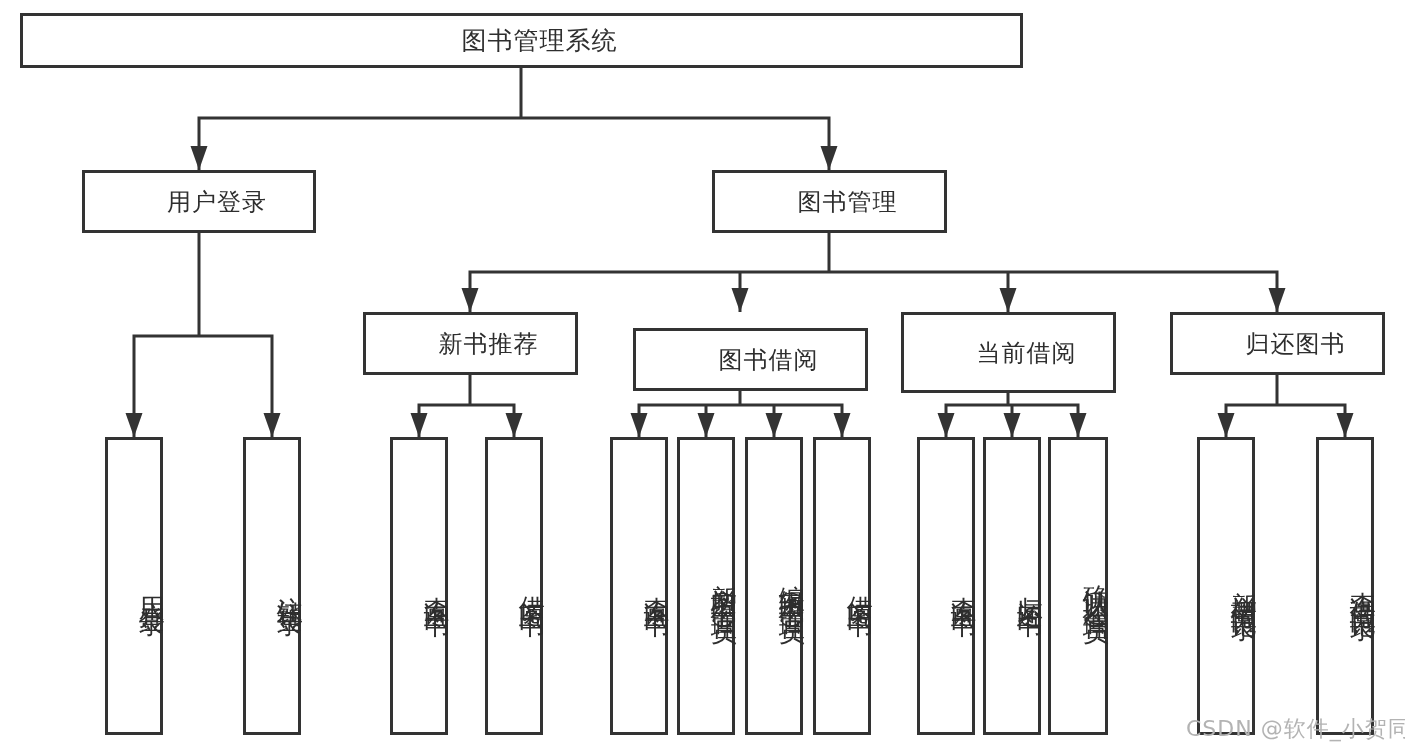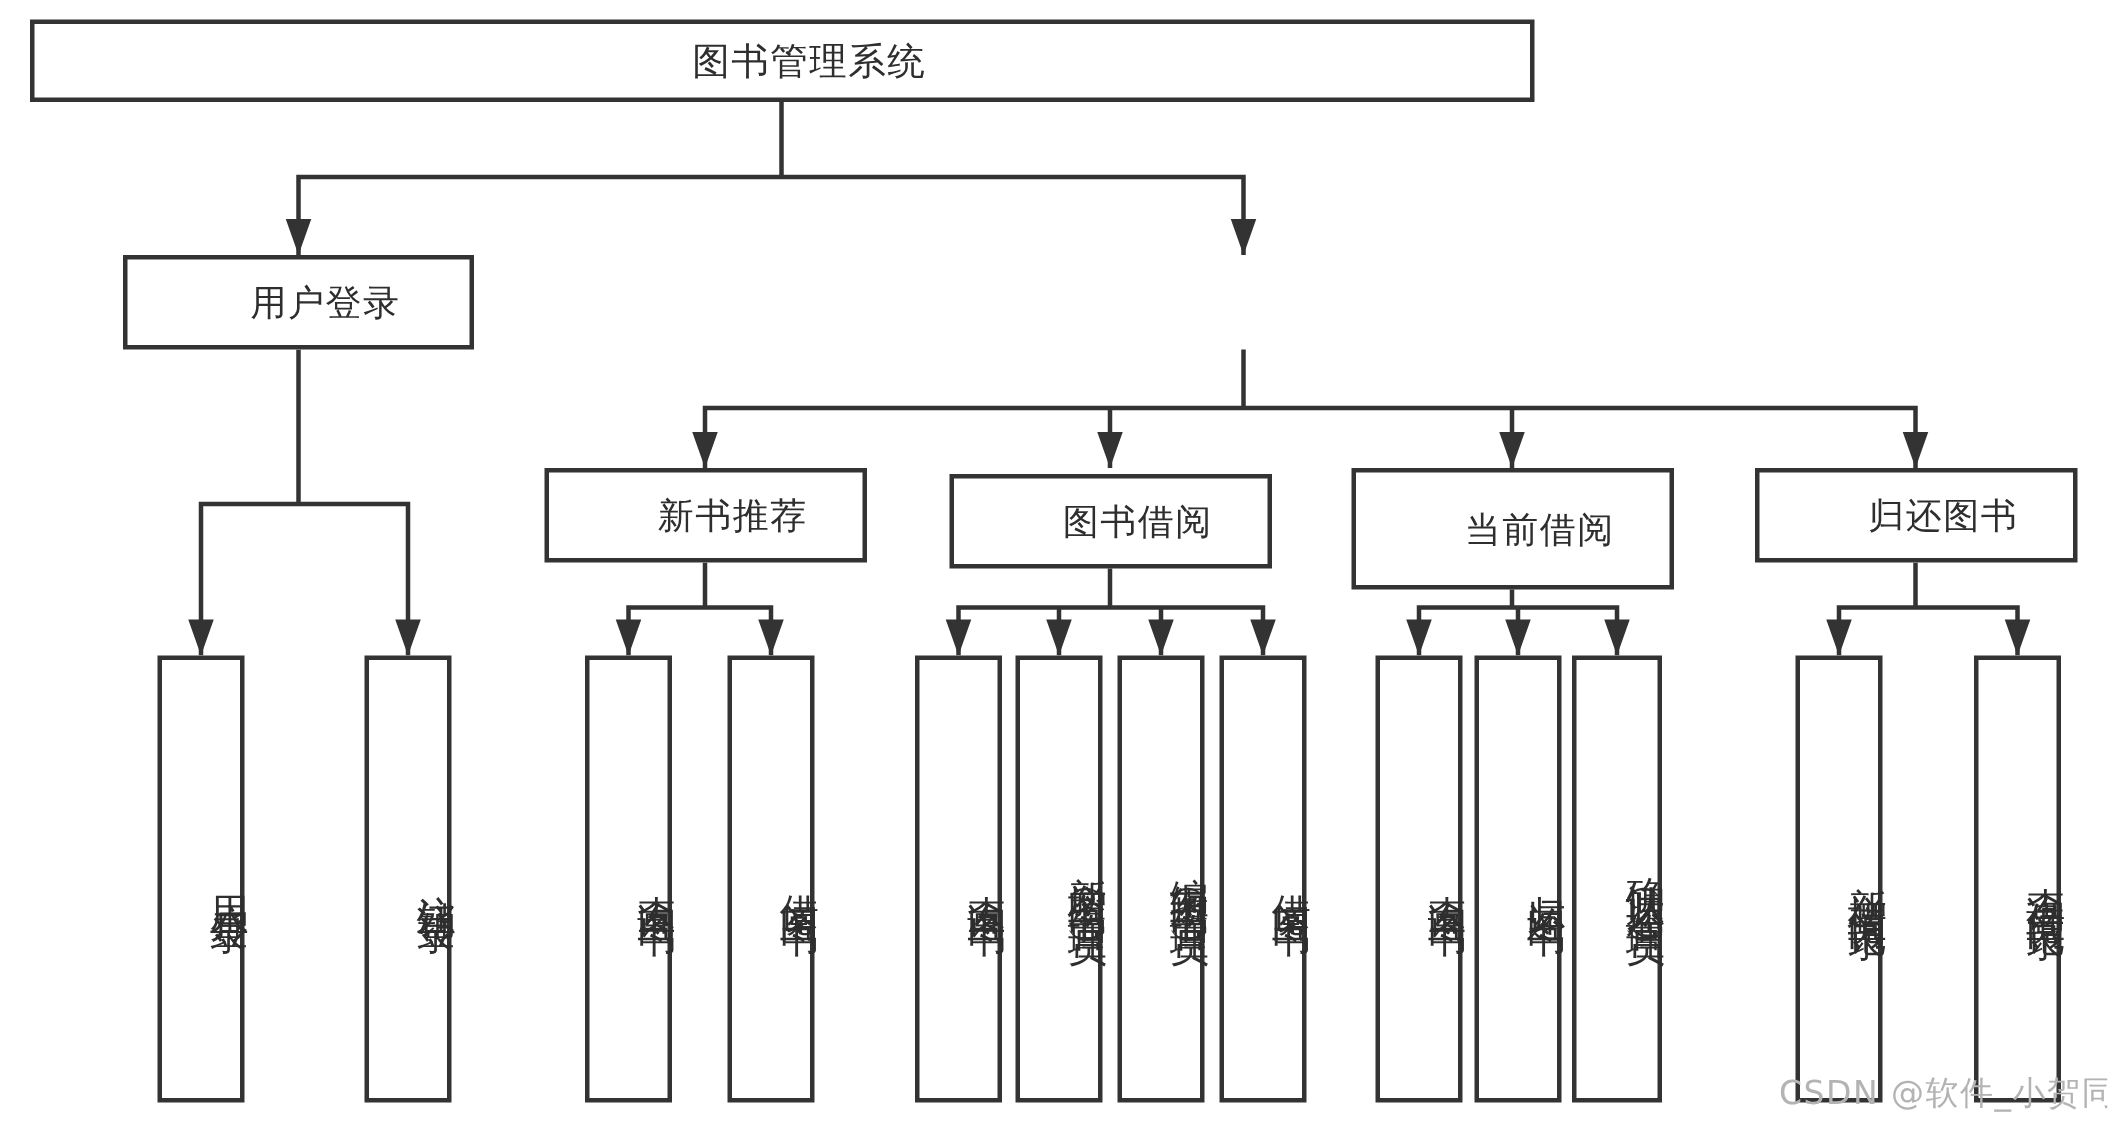--- a/index.html
+++ b/index.html
@@ -33,21 +33,21 @@
     line-height: 1.1;
   }
   
   #b-root   { left: 20px;  top: 13px;  width: 1003px; height: 55px; }
   #b-root .hlabel { font-size: 25px; }
   
   #b-l1-0   { left: 82px;  top: 170px; width: 234px; height: 63px; }
   #b-l1-1   { left: 712px; top: 170px; width: 235px; height: 63px; }
   
   #b-l2-0   { left: 363px;  top: 312px; width: 215px; height: 63px; }
-  #b-l2-1   { left: 633px;  top: 316px; width: 215px; height: 63px; }
+  #b-l2-1   { left: 633px;  top: 328px; width: 235px; height: 63px; }
   #b-l2-2   { left: 901px;  top: 312px; width: 215px; height: 81px; }
   #b-l2-3   { left: 1170px; top: 312px; width: 215px; height: 63px; }
   
   .vbox { top: 437px; width: 58px; height: 298px; }
   #b-t-0  { left: 105px;  }
   #b-t-1  { left: 243px;  }
   #b-t-2  { left: 390px;  }
   #b-t-3  { left: 485px;  }
   #b-t-4  { left: 610px;  }
   #b-t-5  { left: 677px;  }
@@ -110,20 +110,23 @@
     <polygon points="1336.5,413 1353.5,413 1345,437" fill="#333333"></polygon>
   </svg>
 
   <div class="box" id="b-root">
     <span class="hlabel">图书管理系统</span>
   </div>
 
   <div class="box" id="b-l1-0">
     <span class="hlabel">用户登录</span>
   </div>
+  <div class="box" id="b-l1-1">
+    <span class="hlabel">图书管理</span>
+  </div>
 
   <div class="box" id="b-l2-0">
     <span class="hlabel">新书推荐</span>
   </div>
   <div class="box" id="b-l2-1">
     <span class="hlabel">图书借阅</span>
   </div>
   <div class="box" id="b-l2-2">
     <span class="hlabel">当前借阅</span>
   </div>

